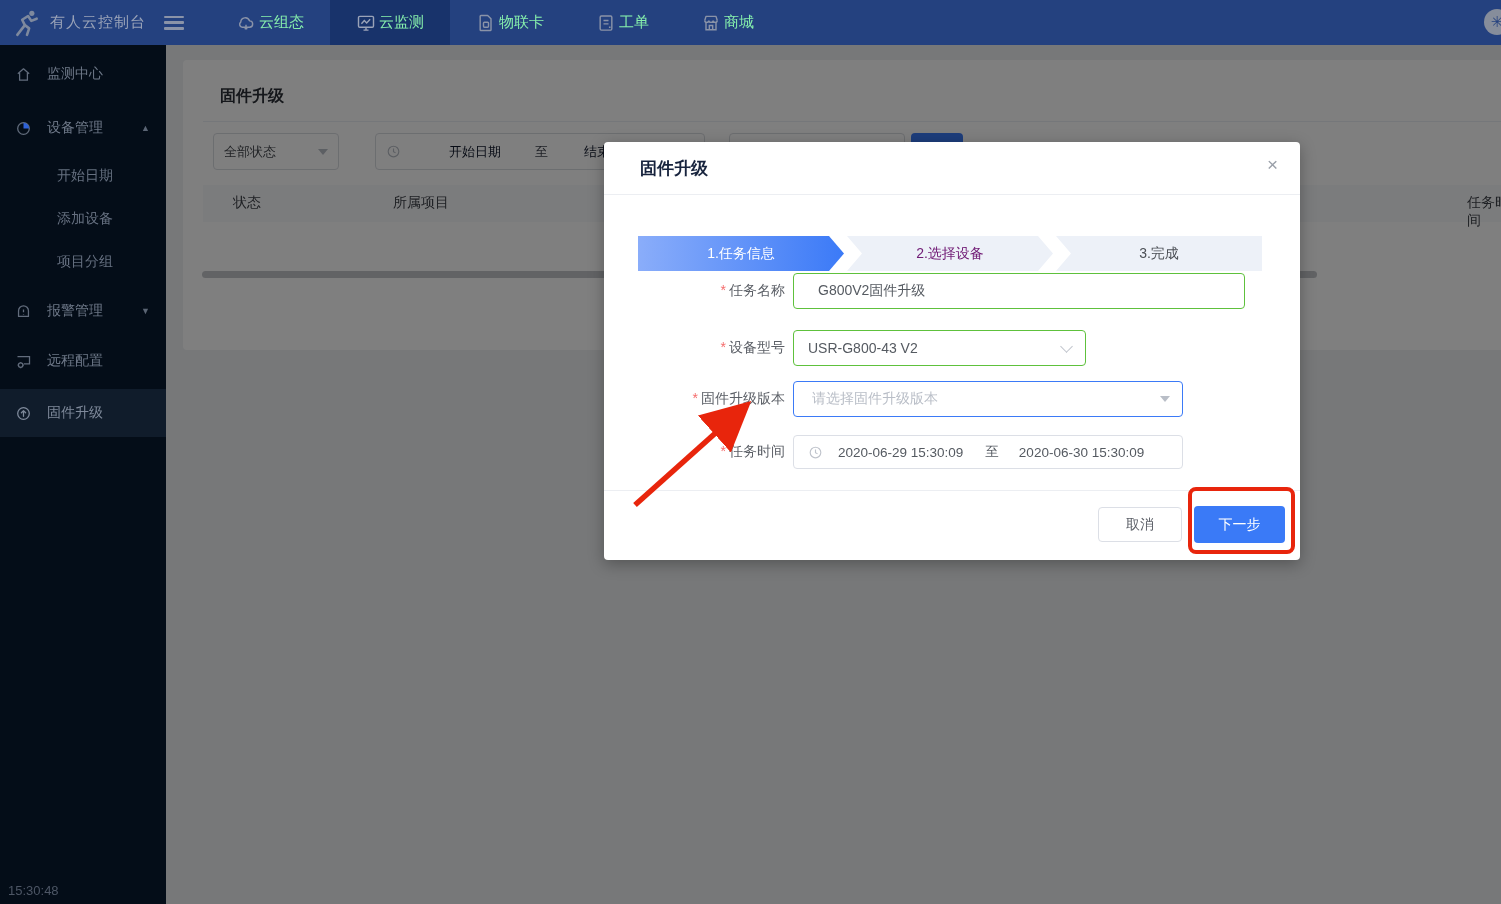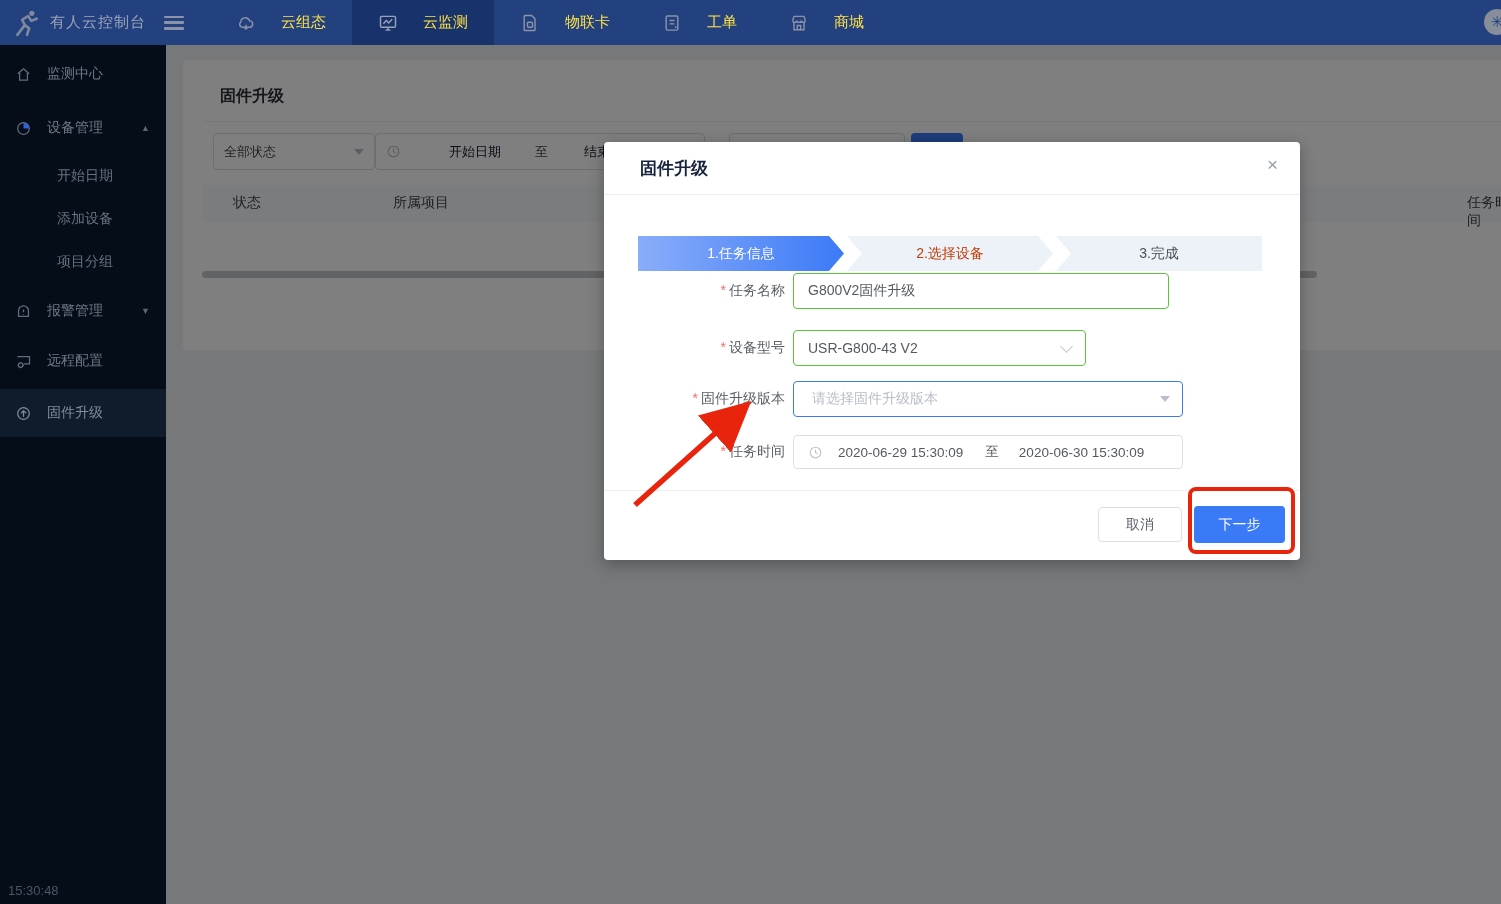--- a/index.html
+++ b/index.html
@@ -8,21 +8,21 @@
 
   
   .topnav { position:absolute; left:0; top:0; width:1501px; height:45px;
     background:#24417f; display:flex; align-items:center; z-index:5; }
   .brand { display:flex; align-items:center; gap:10px; padding:0 14px; color:#9aa3b8; }
   .brand-logo { width:26px; height:28px; color:#7e899e; }
   .brand-title { font-size:15px; letter-spacing:1px; }
   .burger { width:20px; height:14px; margin:0 12px 0 4px; display:flex; flex-direction:column; justify-content:space-between; cursor:pointer; }
   .burger span { display:block; height:2.5px; background:#8a93a8; border-radius:1px; }
   .nav-menu { display:flex; height:45px; margin-left:14px; }
-  .nav-item { display:flex; align-items:center; gap:25px; padding:0 26px; color:#fde047;
+  .nav-item { display:flex; align-items:center; gap:3px; padding:0 26px; color:#86efac;
     font-size:15px; cursor:pointer; }
   .nav-item.active { background:#18336b; }
   .nav-item svg { width:20px; height:20px; }
   .corner-avatar { position:absolute; right:-9px; top:9px; width:26px; height:26px;
     border-radius:50%; background:#868d9b; color:#24417f; display:flex; align-items:center;
     justify-content:center; font-size:15px; }
 
   
   .sidebar { position:absolute; left:0; top:45px; width:166px; height:859px;
     background:#040d18; z-index:5; }
@@ -37,21 +37,21 @@
 
   
   .content { position:absolute; left:166px; top:45px; right:0; bottom:0; background:#eef0f3; }
   .card { position:absolute; left:17px; top:15px; right:-8px; height:290px; background:#ffffff;
     border-radius:4px; }
   .card-title { position:absolute; left:37px; top:26px; font-size:16px; font-weight:bold; color:#2b2f36; }
   .card-divider { position:absolute; left:20px; right:0; top:61px; border-top:1px solid #ebeef5; }
   .filter-row { position:absolute; left:0; right:0; top:73px; height:37px; }
   .f-box { position:absolute; height:37px; border:1px solid #d9dce1; border-radius:4px;
     background:#fff; display:flex; align-items:center; font-size:13px; color:#44484e; }
-  .f-status { left:30px; width:162px; padding:0 10px; justify-content:space-between; }
+  .f-status { left:30px; width:126px; padding:0 10px; justify-content:space-between; }
   .f-caret { width:0; height:0; border-left:5px solid transparent; border-right:5px solid transparent;
     border-top:6px solid #b9bec7; }
   .f-dates { left:192px; width:330px; padding:0 10px; gap:0; }
   .f-dates .ph { color:#0f172a; }
   .f-keyword { left:546px; width:176px; }
   .f-query { position:absolute; left:728px; top:0; width:52px; height:37px; background:#3a7af7;
     border:none; border-radius:4px; cursor:pointer; }
   .clock-ic { width:15px; height:15px; color:#b9bec7; flex:0 0 auto; }
   .thead { position:absolute; left:20px; right:0; top:125px; height:37px; background:#f7f8fa;
     font-size:14px; color:#3f434a; }
@@ -66,21 +66,21 @@
   .modal { position:absolute; left:604px; top:142px; width:696px; height:418px; background:#fff;
     border-radius:4px; box-shadow:0 4px 16px rgba(0,0,0,.3); z-index:20; }
   .m-title { position:absolute; left:36px; top:15px; font-size:17px; font-weight:bold; color:#17233d; }
   .m-close { position:absolute; right:22px; top:13px; font-size:19px; color:#9aa0a9; cursor:pointer;
     line-height:1; }
   .m-hdiv { position:absolute; left:0; right:0; top:52px; border-top:1px solid #eceef2; }
   .steps { position:absolute; left:34px; top:70px; width:624px; height:35px; display:flex; gap:3px; }
   .step { height:35px; line-height:35px; text-align:center; font-size:14px; flex:0 0 206px;margin-top:24px; }
   .step.s-act { background:linear-gradient(90deg,#8aadfa,#3b7af7); color:#fff;
     clip-path:polygon(0 0, calc(100% - 15px) 0, 100% 50%, calc(100% - 15px) 100%, 0 100%); }
-  .step.s-mid { background:#edf1f8; color:#c2410c;
+  .step.s-mid { background:#edf1f8; color:#701a75;
     clip-path:polygon(0 0, calc(100% - 15px) 0, 100% 50%, calc(100% - 15px) 100%, 0 100%, 15px 50%); }
   .step.s-end { background:#edf1f8; color:#4c5056;
     clip-path:polygon(0 0, 100% 0, 100% 100%, 0 100%, 15px 50%); }
   .frow { position:absolute; left:0; height:36px; display:flex; align-items:center; }
   .flabel { width:181px; text-align:right; font-size:14px; color:#5b5f66; flex:0 0 181px; }
   .req { color:#f56c6c; margin-right:3px; }
   .fctrl { margin-left:8px; height:36px; border-radius:4px; border:1px solid #dcdfe6;
     display:flex; align-items:center; font-size:14px; color:#555a61; background:#fff; }
   .b-green { border-color:#5ec13c; }
   .b-blue  { border-color:#3b7af7; }
@@ -247,21 +247,21 @@
   <div class="m-hdiv"></div>
 
   <div class="steps">
     <div class="step s-act">1.任务信息</div>
     <div class="step s-mid">2.选择设备</div>
     <div class="step s-end">3.完成</div>
   </div>
 
   <div class="frow" style="top:131px">
     <div class="flabel"><span class="req">*</span><span>任务名称</span></div>
-    <div class="fctrl b-green" style="width:376px;padding:0 14px">
+    <div class="fctrl b-green" style="width:452px;padding:0 24px">
       <span>G800V2固件升级</span>
     </div>
   </div>
 
   <div class="frow" style="top:188px">
     <div class="flabel"><span class="req">*</span><span>设备型号</span></div>
     <div class="fctrl b-green" style="width:293px;padding:0 0 0 14px">
       <span>USR-G800-43 V2</span>
       <span class="chev"></span>
     </div>

